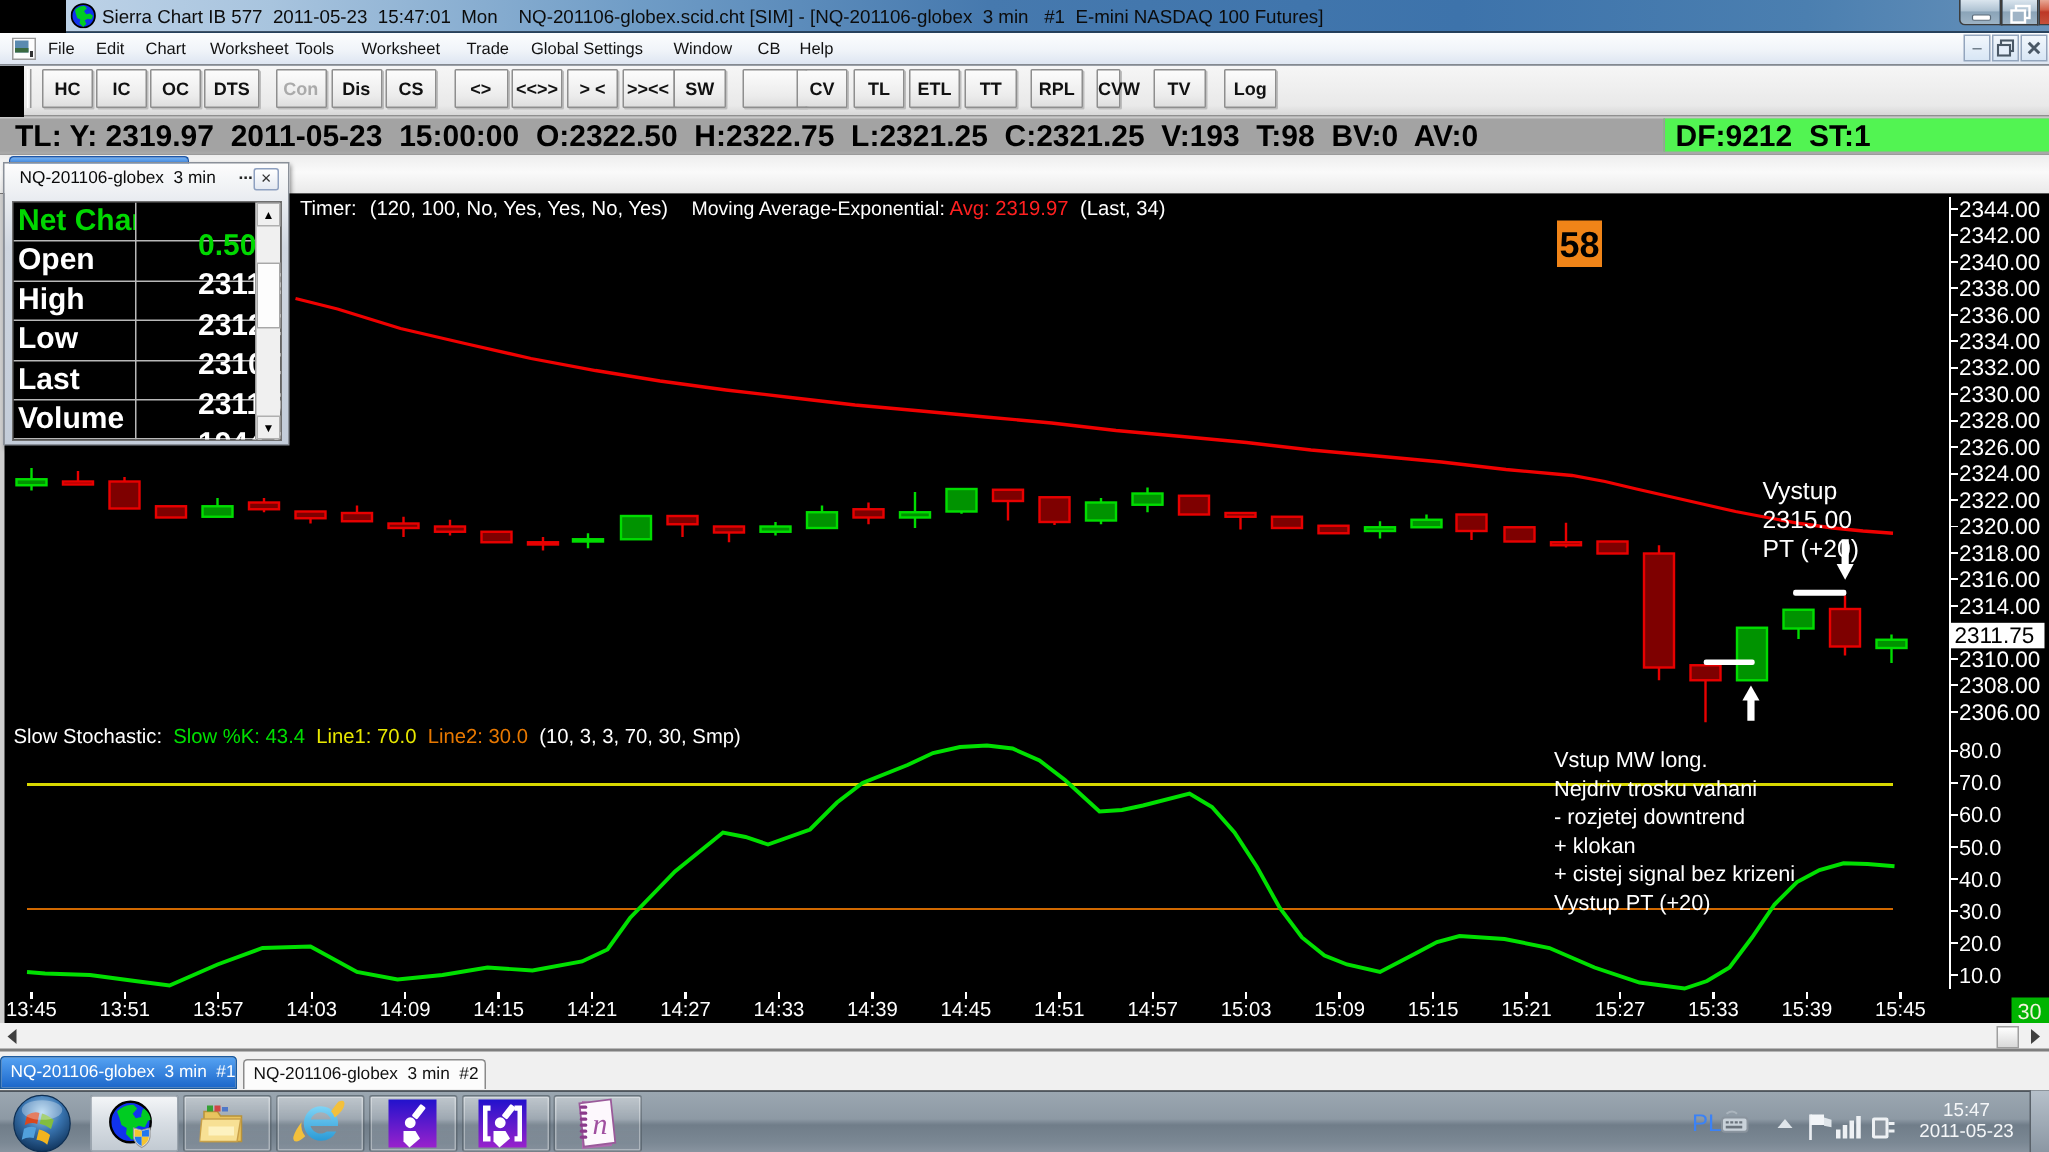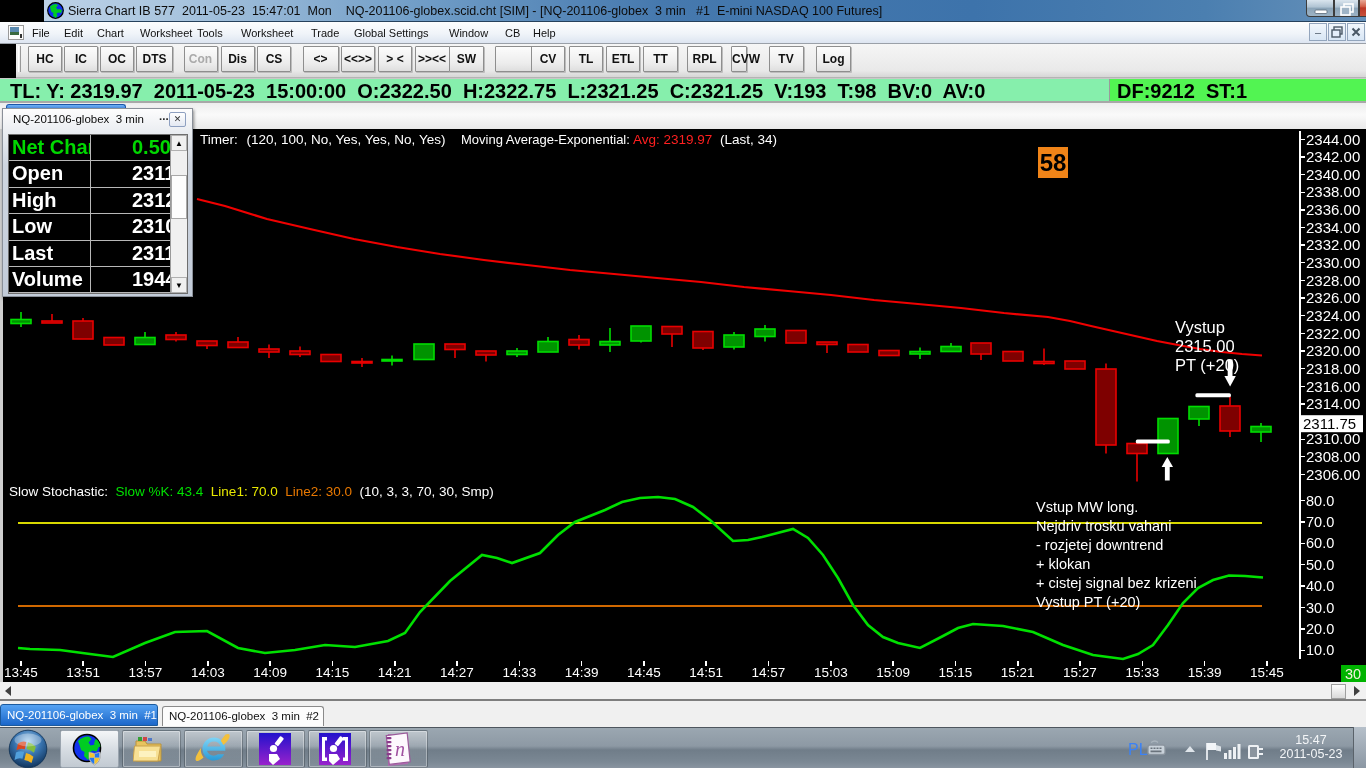--- a/index.html
+++ b/index.html
@@ -29,21 +29,21 @@
 
 
 #toolbar { left:16px; top:44px; width:1366px; height:34px;
   background:linear-gradient(#f6f6f6,#e9e9e9 80%,#d6d6d6 100%); border-bottom:1px solid #b4b4b4; }
 .tbtn { position:absolute; top:2px; height:26px;
   background:linear-gradient(#fcfcfc,#ececec 70%,#dedede 100%);
   border:1px solid #8e8e8e; border-radius:1px; box-shadow:1px 1px 0 #bdbdbd;
   font-size:12px; font-weight:bold; color:#111; text-align:center; line-height:24px; }
 
 
-#infobar { left:0; top:78px; width:1366px; height:25px; background:#86efac;
+#infobar { left:0; top:78px; width:1366px; height:25px; background:#a3a3a3;
   border-top:1px solid #c8c8c8; border-bottom:2px solid #a8a8a8;
   font-size:20px; font-weight:bold; color:#000; }
 #dfbox { position:absolute; left:1109px; top:0px; width:257px; height:22px;
   background:#52f452; border-left:1px solid #9a9a9a; }
 
 
 #band { left:0; top:103px; width:1366px; height:26px;
   background:linear-gradient(#ededed 0%,#fafafa 45%,#e9e9e9 100%); }
 #bluestrip { left:6px; top:104px; width:120px; height:7px;
   background:linear-gradient(#6fb0f4,#2a6fd2); border-radius:3px 3px 0 0;
@@ -56,21 +56,21 @@
 #qtitle { position:absolute; left:0; top:0; width:100%; height:24px; font-size:11.5px;
   color:#0a0a0a; }
 #qclose { position:absolute; right:6px; top:3px; width:17px; height:15px;
   background:linear-gradient(#ffffff,#e4e9f2); border:1px solid #8ea0c0; border-radius:2px;
   font-size:9px; line-height:13px; text-align:center; color:#333; }
 #qtable { position:absolute; left:5px; top:25px; width:180px; height:160px;
   background:#000; border:1px solid #6e6e6e; overflow:hidden; }
 .qrow { position:absolute; left:0; width:162px; height:26.4px; font-size:20px; font-weight:bold;
   border-bottom:1px solid #b8b8b8; }
 .qn { position:absolute; left:3px; top:1px; width:78px; overflow:hidden; white-space:nowrap; }
-.qv { position:absolute; left:82px; top:1px;padding-left:41px; }
+.qv { position:absolute; left:82px; top:18px;padding-left:41px; }
 #qcoldiv { position:absolute; left:81px; top:0; width:1px; height:158px; background:#b8b8b8; }
 #qscroll { position:absolute; right:0; top:0; width:17px; height:158px; background:#f0f0f0;
   border-left:1px solid #9a9a9a; }
 .qsbtn { position:absolute; left:0; width:16px; height:16px; background:#f0f0f0;
   border:1px solid #b0b0b0; font-size:8px; text-align:center; line-height:15px; color:#000; }
 #qthumb { position:absolute; left:0px; top:40px; width:16px; height:44px; background:#fdfdfd;
   border:1px solid #a8a8a8; }
 
 
 #hscroll { left:0; top:682px; width:1366px; height:19px; background:#f1f1f1;

